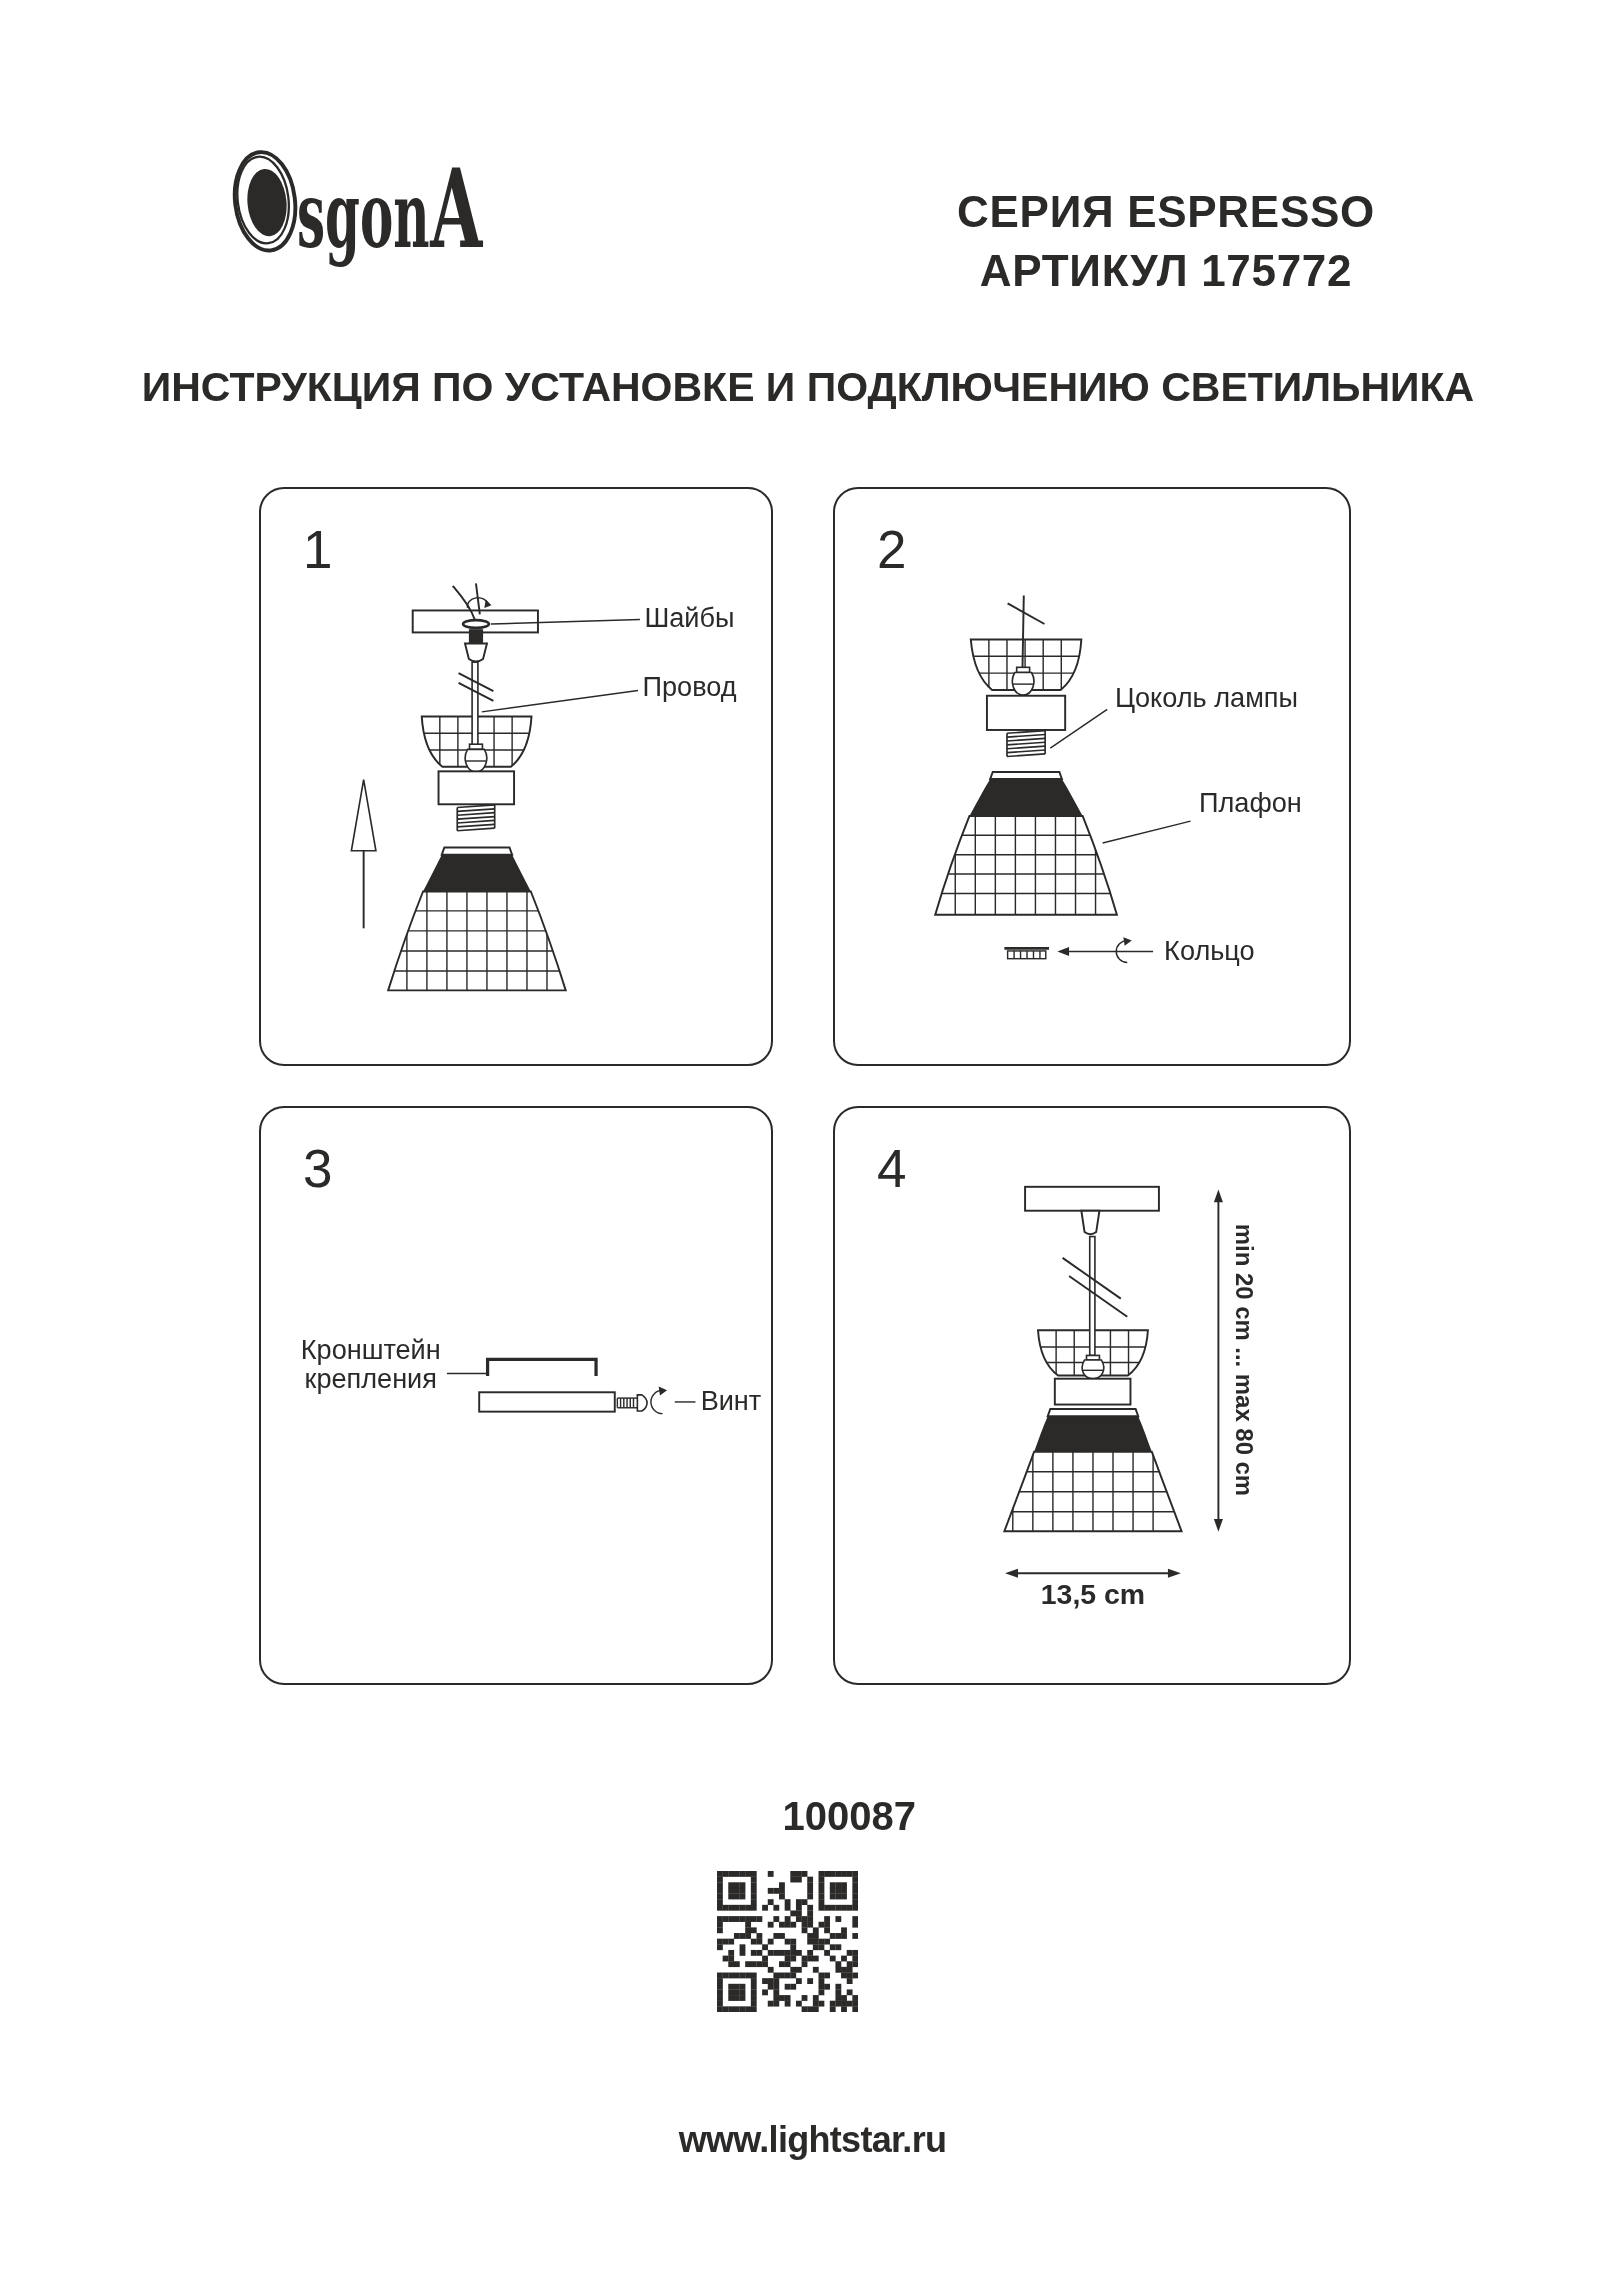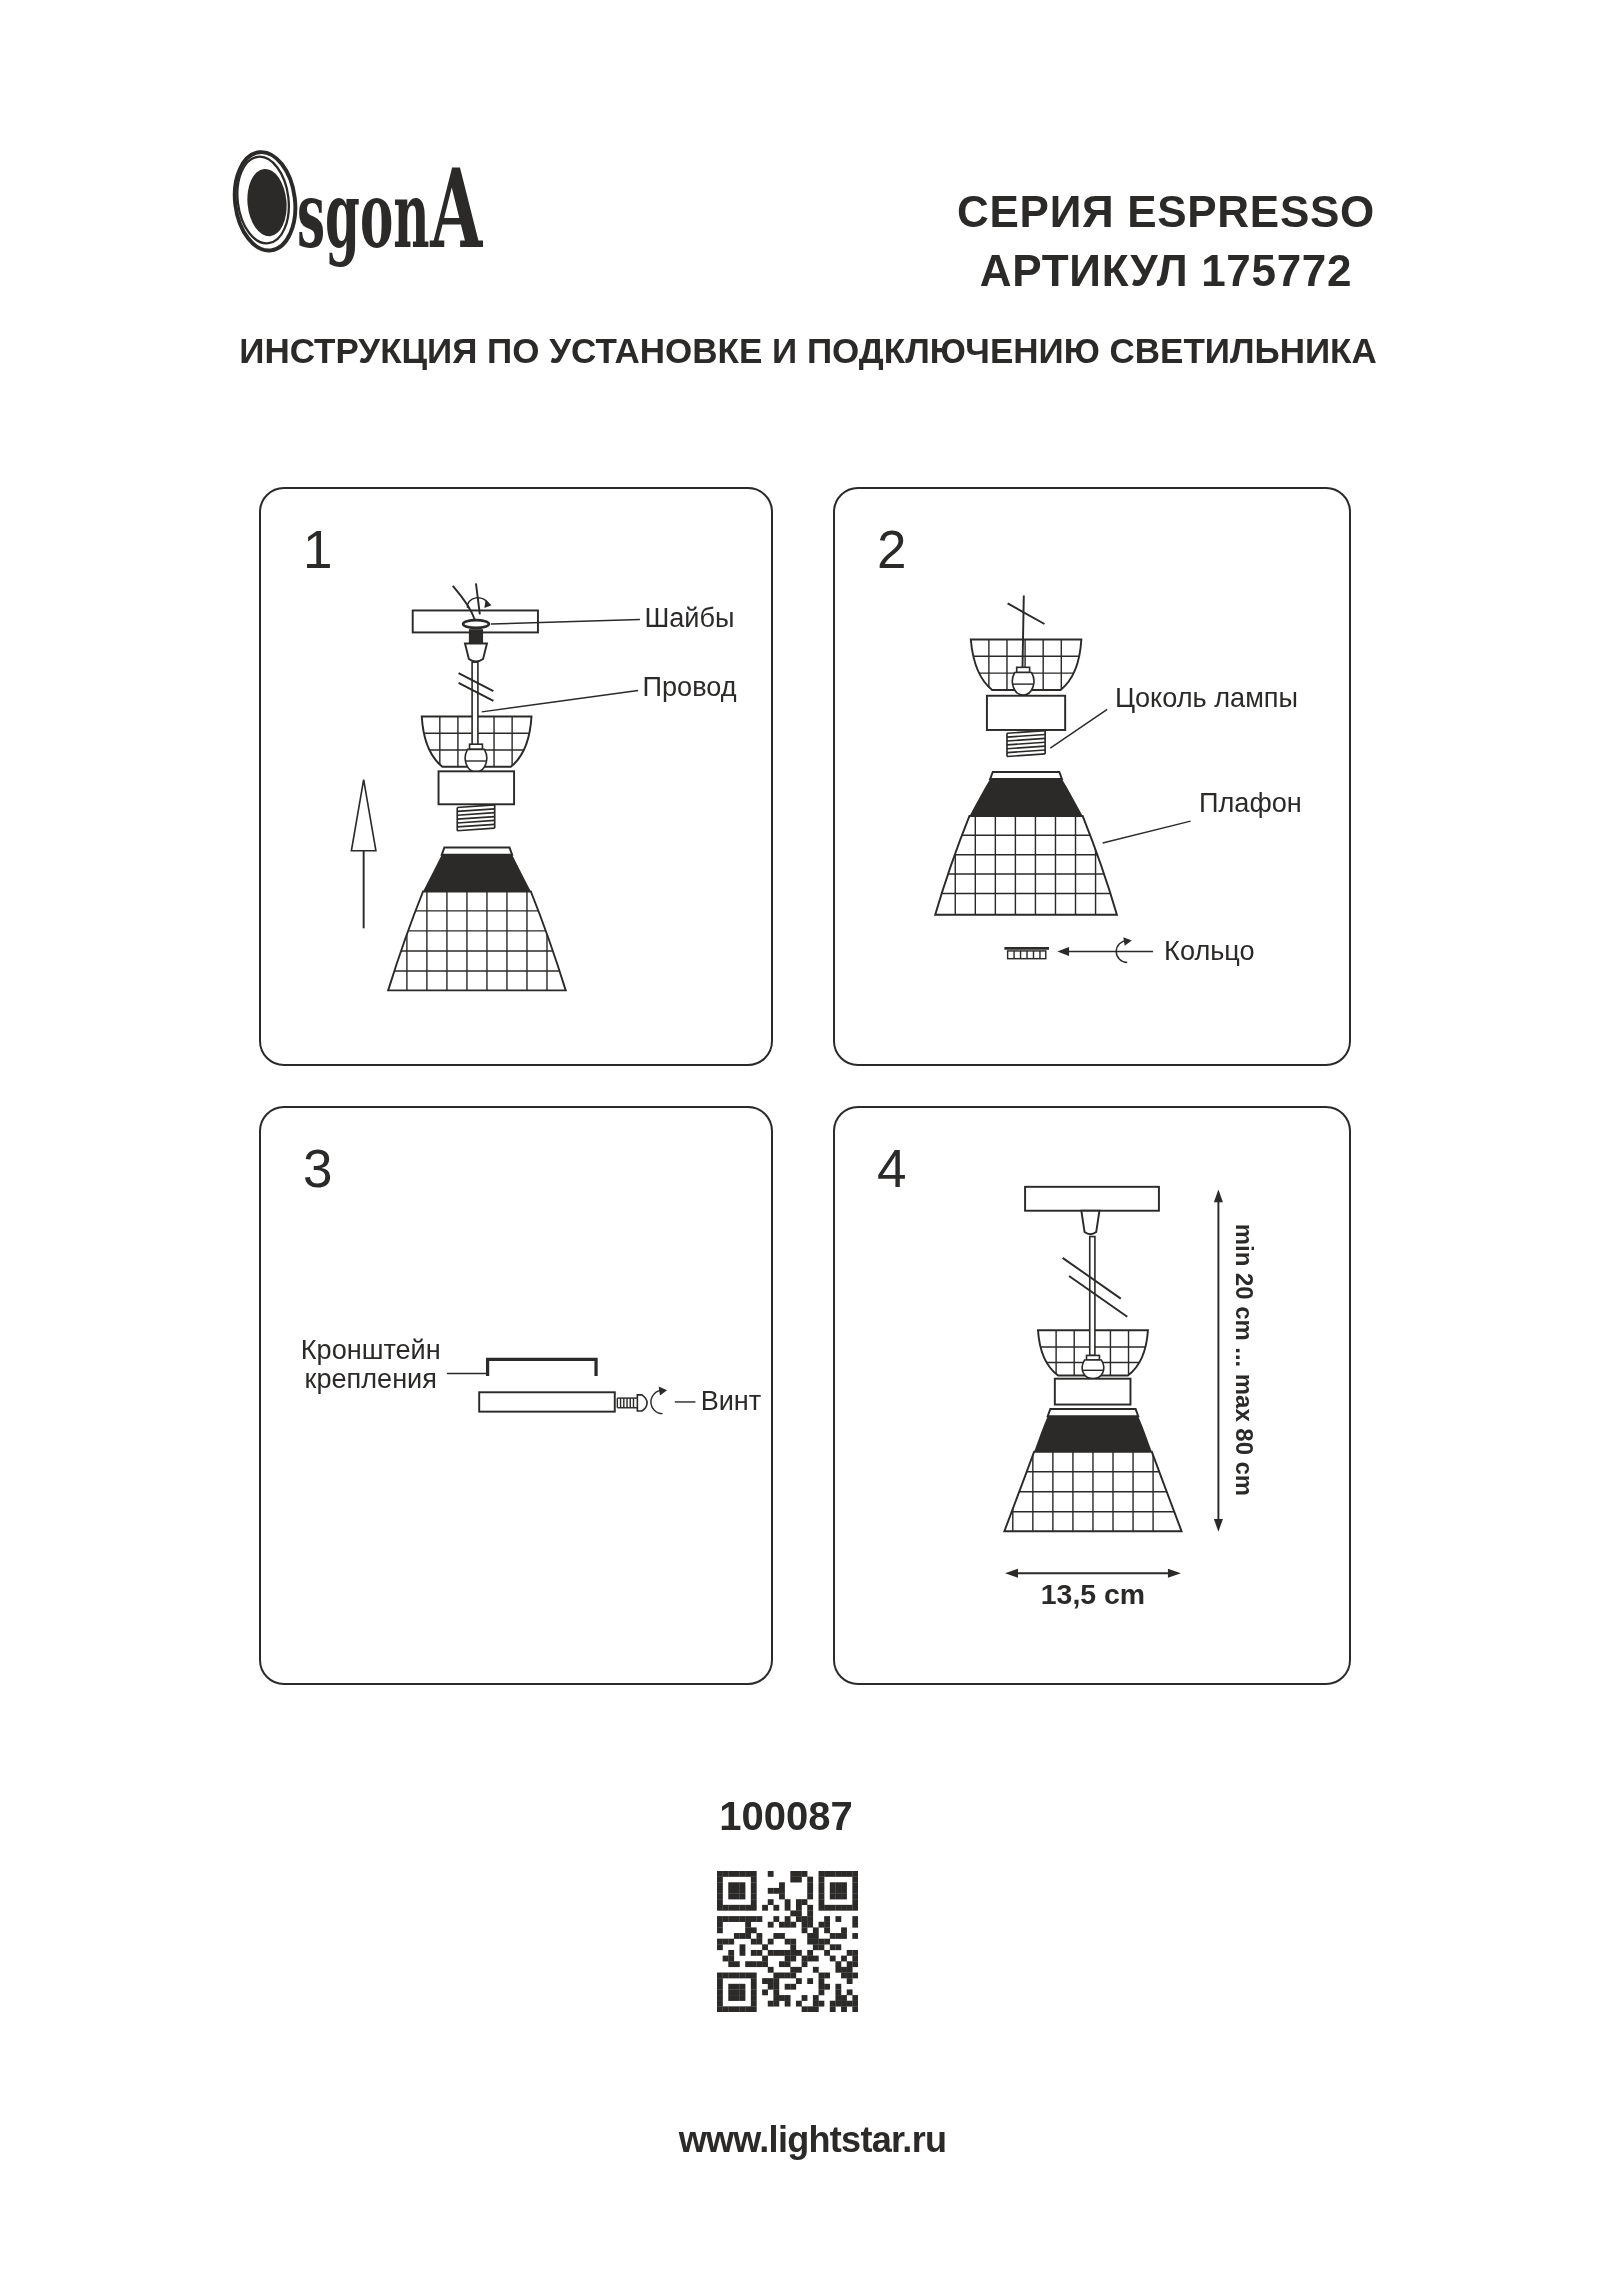--- a/index.html
+++ b/index.html
@@ -4,29 +4,29 @@
 <style>
   :root{ --ink:#2b2a29; --paper:#ffffff; }
   html,body{ margin:0; padding:0; background:#e8e8e8; }
   .page{
     position:relative; width:1616px; height:2284px; background:var(--paper);
     font-family:"Liberation Sans", sans-serif; color:var(--ink); overflow:hidden;
   }
   .abs{ position:absolute; }
   .hdr-right{ left:934px; top:146px; width:464px; text-align:center;
     font-weight:700; font-size:44px; line-height:59px; letter-spacing:0.7px;margin-top:36px; }
-  .doc-title{ left:0; top:330px; width:1616px; text-align:center;
-    font-weight:700; font-size:35px; line-height:1.2; letter-spacing:0px; }
+  .doc-title{ left:0; top:363px; width:1616px; text-align:center;
+    font-weight:700; font-size:41px; line-height:1.2; letter-spacing:0px; }
   .panel{
     border:2px solid var(--ink); border-radius:25px; background:var(--paper);
     box-sizing:border-box;
   }
   .panel svg{ position:absolute; left:0; top:0; width:100%; height:100%; }
   .panel-num{ position:absolute; left:42px; top:34px; font-size:53px; font-weight:400; line-height:1; }
-  .article-num{ left:656px; top:1796px; width:260px; text-align:center; font-weight:700; font-size:40px; line-height:1; }
+  .article-num{ left:656px; top:1796px; width:260px; text-align:right; font-weight:700; font-size:40px; line-height:1; }
   .website{ left:617px; top:2122px; width:391px; text-align:center; font-weight:700; font-size:36px; line-height:1; letter-spacing:-0.7px; }
 
   
   .ln{ stroke:var(--ink); stroke-width:3; fill:none; }
   .lnw{ stroke:var(--ink); stroke-width:3; fill:var(--paper); }
   .thin{ stroke:var(--ink); stroke-width:2.2; fill:none; }
   .thick{ stroke:var(--ink); stroke-width:5; fill:none; }
   .fl{ fill:var(--ink); stroke:none; }
   .lbl{ font-family:"Liberation Sans", sans-serif; font-size:42px; font-weight:400; fill:var(--ink); }
   .dim{ font-family:"Liberation Sans", sans-serif; font-size:44px; font-weight:700; fill:var(--ink); }

